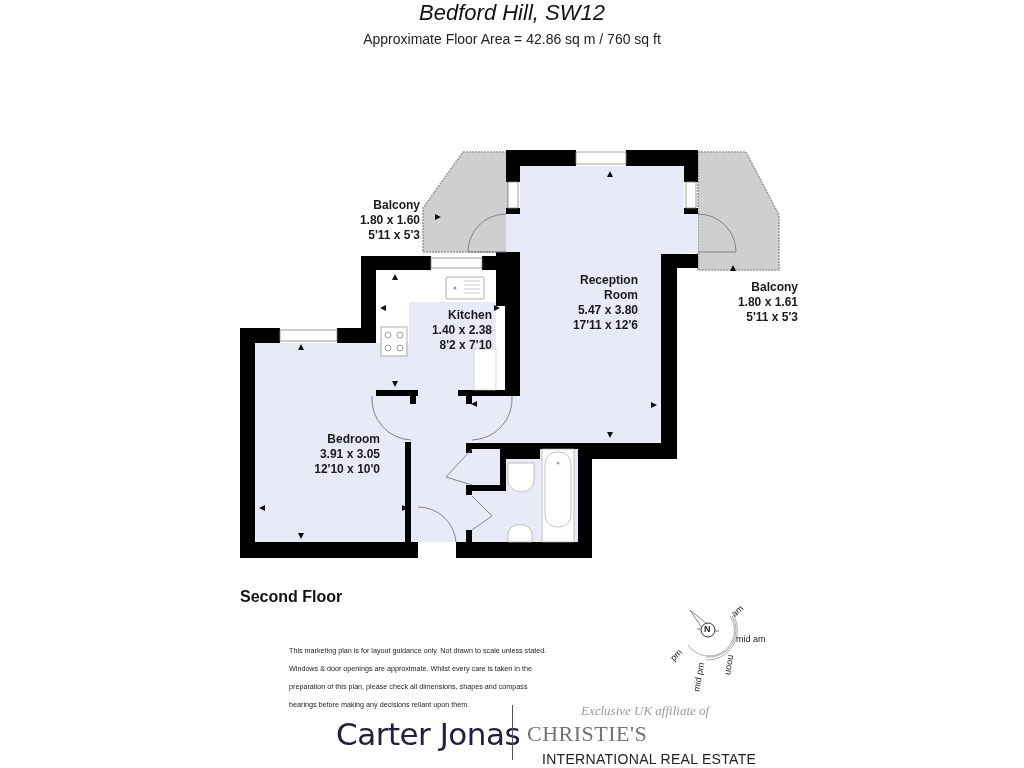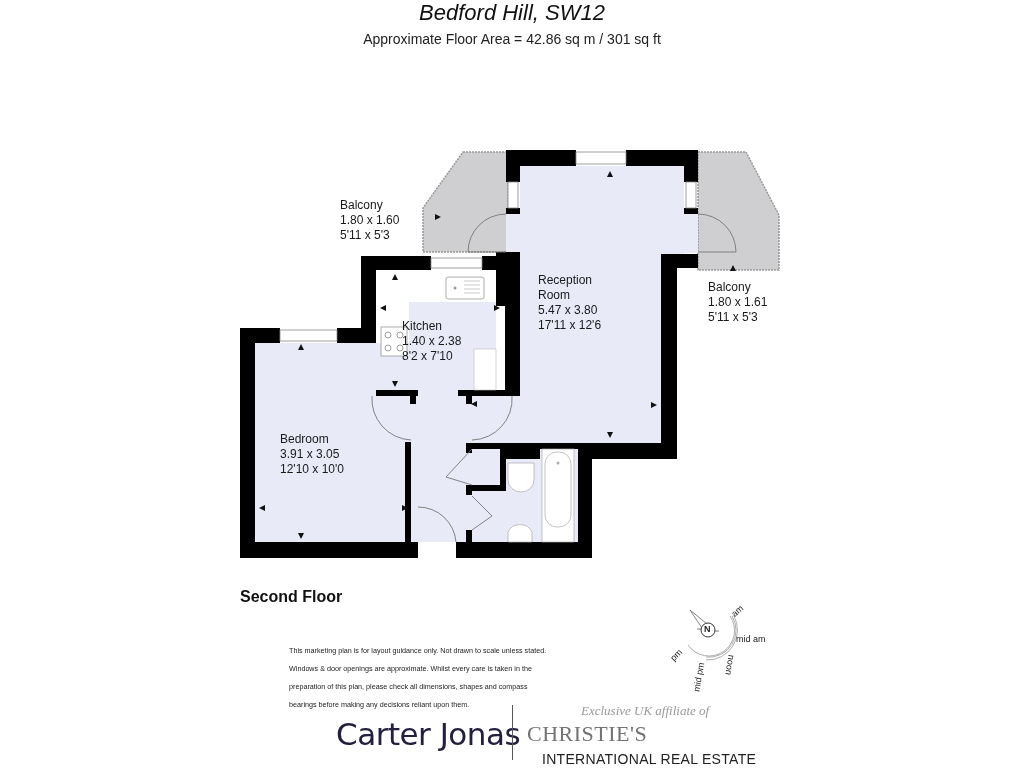--- a/index.html
+++ b/index.html
@@ -1,34 +1,34 @@
 <!DOCTYPE html>
 <html><head>
 <meta charset="utf-8">
 <style>
   html, body { margin: 0; padding: 0; background: #ffffff; }
   body { width: 1024px; height: 768px; position: relative; overflow: hidden; font-family: "Liberation Sans", sans-serif; color: #111; }
   .title { position: absolute; top: 0; left: 0; width: 1024px; text-align: center; font-size: 22px; line-height: 26px; color: #111; font-style: italic; }
   .subtitle { position: absolute; top: 31px; left: 0; width: 1024px; text-align: center; font-size: 14px; color: #222; }
   svg.plan { position: absolute; left: 0; top: 0; }
-  .lbl { position: absolute; text-align: left; font-weight: normal; font-size: 12px; line-height: 15px; color: #1a1a1a; }
+  .lbl { position: absolute; text-align: right; font-weight: bold; font-size: 12px; line-height: 15px; color: #1a1a1a; }
   .floor-label { position: absolute; left: 240px; top: 588px; font-weight: bold; font-size: 16px; color: #111; }
   .disclaimer { position: absolute; left: 289px; top: 642px; width: 265px; font-size: 7.2px; line-height: 18px; color: #222; }
   .compass-txt { position: absolute; font-size: 9px; color: #222; }
   .brand-cj { position: absolute; left: 336px; top: 716px; font-size: 31px; color: #23203f; font-family: "DejaVu Sans", sans-serif; letter-spacing: -0.5px; }
   .brand-div { position: absolute; left: 512px; top: 705px; width: 1px; height: 55px; background: #555; }
   .brand-tag { position: absolute; left: 544px; top: 703px; font-family: "Liberation Serif", serif; font-style: italic; font-size: 13px; color: #999; margin-left: 37px; }
   .brand-ch { position: absolute; left: 527px; top: 721px; font-family: Liberation Serif, serif; font-size: 22px; letter-spacing: 0.5px; color: #737373; }
   .brand-ch-sub { position: absolute; left: 542px; top: 751px; font-size: 14px; letter-spacing: 0.3px; color: #222; }
 </style>
 </head>
 <body>
 
 <div class="title">Bedford Hill, SW12</div>
-<div class="subtitle">Approximate Floor Area = 42.86 sq m / 301 sq ft</div>
+<div class="subtitle">Approximate Floor Area = 42.86 sq m / 760 sq ft</div>
 
 <svg class="plan" width="1024" height="768" viewBox="0 0 1024 768">
 
   <polygon points="463,152 508,152 508,252 423,252 423,208" fill="#cfcfd1" stroke="#999" stroke-width="1.5" stroke-dasharray="2,1"></polygon>
   <polygon points="698,152 746,152 779,215 779,270 698,270" fill="#cfcfd1" stroke="#999" stroke-width="1.5" stroke-dasharray="2,1"></polygon>
 
   <polygon points="520,166 684,166 684,254 661,254 661,443 520,443" fill="#e8eaf8"></polygon>
   <rect x="506" y="213" width="14" height="40" fill="#e8eaf8"></rect>
   <rect x="684" y="213" width="14" height="40" fill="#e8eaf8"></rect>
 
@@ -153,21 +153,21 @@
     <path d="M 24,-14 A 27,27 0 0 1 -2,27" fill="none" stroke="#999" stroke-width="0.8"></path>
     <path d="M 22,-14 A 24,24 0 0 1 -20,15" fill="none" stroke="#999" stroke-width="0.8"></path>
   </g>
 </svg>
 
 <div class="lbl" style="left:340px; top:198px; width:80px;">
   <div>Balcony</div>
   <div>1.80 x 1.60</div>
   <div>5'11 x 5'3</div>
 </div>
-<div class="lbl" style="left:402px; top:308px; width:90px;margin-top:11px;">
+<div class="lbl" style="left:402px; top:308px; width:90px;">
   <div>Kitchen</div>
   <div>1.40 x 2.38</div>
   <div>8'2 x 7'10</div>
 </div>
 <div class="lbl" style="left:538px; top:273px; width:100px;">
   <div>Reception</div>
   <div>Room</div>
   <div>5.47 x 3.80</div>
   <div>17'11 x 12'6</div>
 </div>

